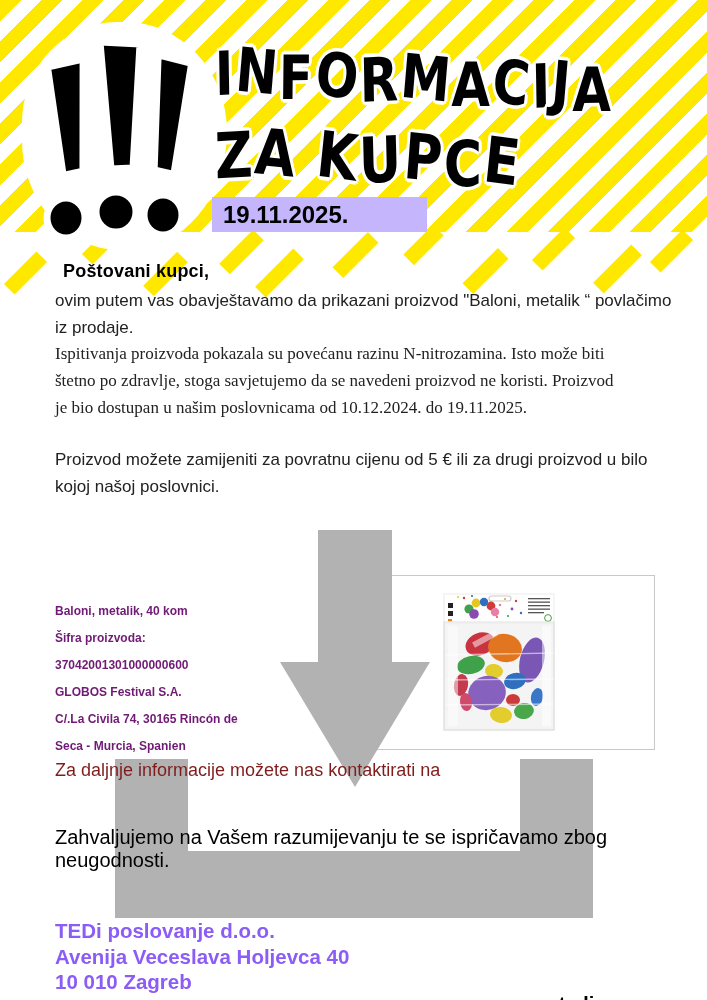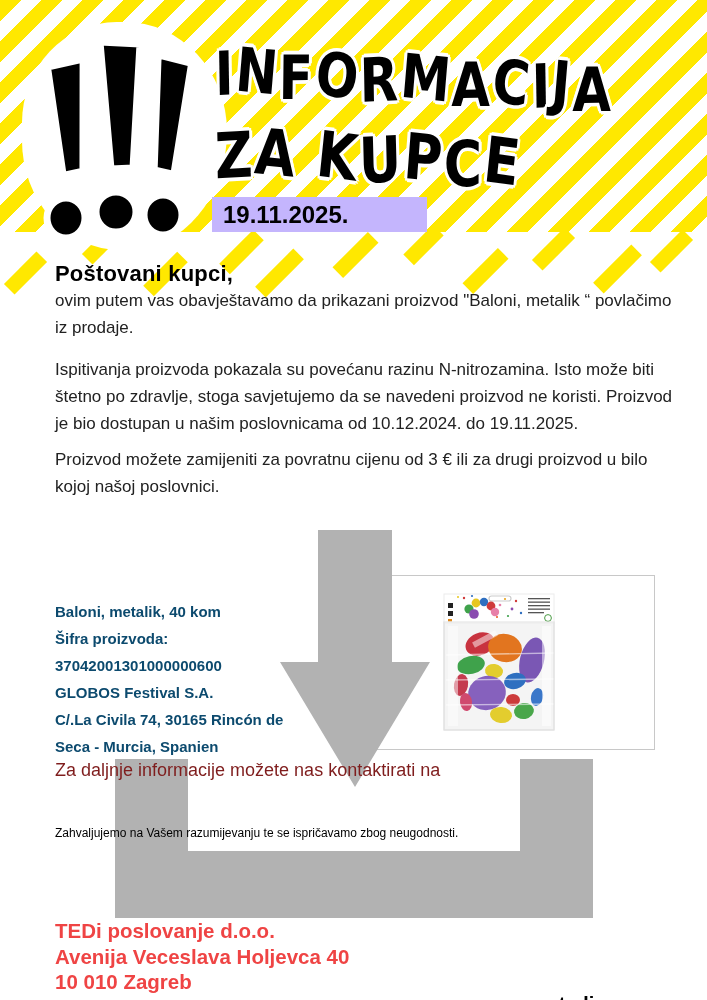--- a/index.html
+++ b/index.html
@@ -39,40 +39,40 @@
   .title-line span:nth-child(4n+2){transform:rotate(3deg) translateY(-2px);}
   .title-line span:nth-child(4n+3){transform:rotate(-2deg) translateY(2px);}
   .title-line span:nth-child(4n){transform:rotate(5deg) translateY(-1px);}
 
   .date-badge{position:absolute;left:212px;top:197px;width:215px;height:35px;background:#c4b5fd;
               font-weight:bold;font-size:24px;line-height:35px;padding-left:11px;box-sizing:border-box;
               color:#000;z-index:3;}
 
   
   .txt{position:absolute;left:55px;z-index:3;}
-  .salutation{top:261px;font-size:22px;font-weight:bold;color:#000;letter-spacing:.2px;}
+  .salutation{top:261px;font-size:18px;font-weight:bold;color:#000;letter-spacing:.2px;margin-left:8px;}
   .para{font-size:17px;line-height:27px;color:#222;white-space:pre-line;width:620px;}
-  .p1{top:287px;} .p2{top:356px;} .p3{top:446px;}
-
-  .product-info{top:598px;font-size:15px;line-height:27px;font-weight:bold;color:#0c4a6e;white-space:pre-line;width:300px;}
+  .p1{top:287px;} .p2{top:340px;font-family:Liberation Serif, serif;} .p3{top:446px;}
+
+  .product-info{top:598px;font-size:12px;line-height:27px;font-weight:bold;color:#701a75;white-space:pre-line;width:300px;}
 
   
   .shape-svg{position:absolute;left:0;top:0;z-index:2;pointer-events:none;}
   .product-box{position:absolute;left:346px;top:575px;width:309px;height:175px;background:#fff;
                border:1px solid #c8c8c8;box-sizing:border-box;z-index:1;}
   .balloon-svg{position:absolute;left:442px;top:592px;z-index:1;}
 
   
   .contact1{top:758px;font-size:18px;line-height:24px;color:#7f1d1d;}
   .contact2{top:782px;font-size:18px;line-height:24px;color:#000;}
   .contact2 b{font-size:18.5px;}
-  .thanks{top:826px;font-size:12px;color:#000;}
-
-  
-  .footer{top:918px;font-size:20.5px;line-height:25.5px;font-weight:bold;color:#ef4444;white-space:pre-line;}
+  .thanks{top:826px;font-size:20px;color:#000;}
+
+  
+  .footer{top:918px;font-size:20.5px;line-height:25.5px;font-weight:bold;color:#8b5cf6;white-space:pre-line;}
   .website{position:absolute;right:66px;top:957px;font-size:20px;font-weight:bold;color:#000;z-index:3;margin-top:36px;}
 </style>
 </head>
 <body>
 
 <div class="page">
 
   <div class="stripes"></div>
   <div class="frag"></div>
   <div class="frag"></div>
@@ -103,21 +103,21 @@
   <div class="title-line title-2"><span>Z</span><span>A</span><span> </span><span>K</span><span>U</span><span>P</span><span>C</span><span>E</span></div>
 
   <div class="date-badge">19.11.2025.</div>
 
   <div class="txt salutation">Poštovani kupci,</div>
   <div class="txt para p1">ovim putem vas obavještavamo da prikazani proizvod "Baloni, metalik “ povlačimo
 iz prodaje.</div>
   <div class="txt para p2">Ispitivanja proizvoda pokazala su povećanu razinu N-nitrozamina. Isto može biti
 štetno po zdravlje, stoga savjetujemo da se navedeni proizvod ne koristi. Proizvod
 je bio dostupan u našim poslovnicama od 10.12.2024. do 19.11.2025.</div>
-  <div class="txt para p3">Proizvod možete zamijeniti za povratnu cijenu od 3 € ili  za drugi proizvod u bilo
+  <div class="txt para p3">Proizvod možete zamijeniti za povratnu cijenu od 5 € ili  za drugi proizvod u bilo
 kojoj našoj poslovnici.</div>
 
   <div class="txt product-info">Baloni, metalik, 40 kom
 Šifra proizvoda:
 37042001301000000600
 GLOBOS Festival S.A.
 C/.La Civila 74, 30165 Rincón de
 Seca - Murcia, Spanien</div>
 
   <div class="product-box"></div>

